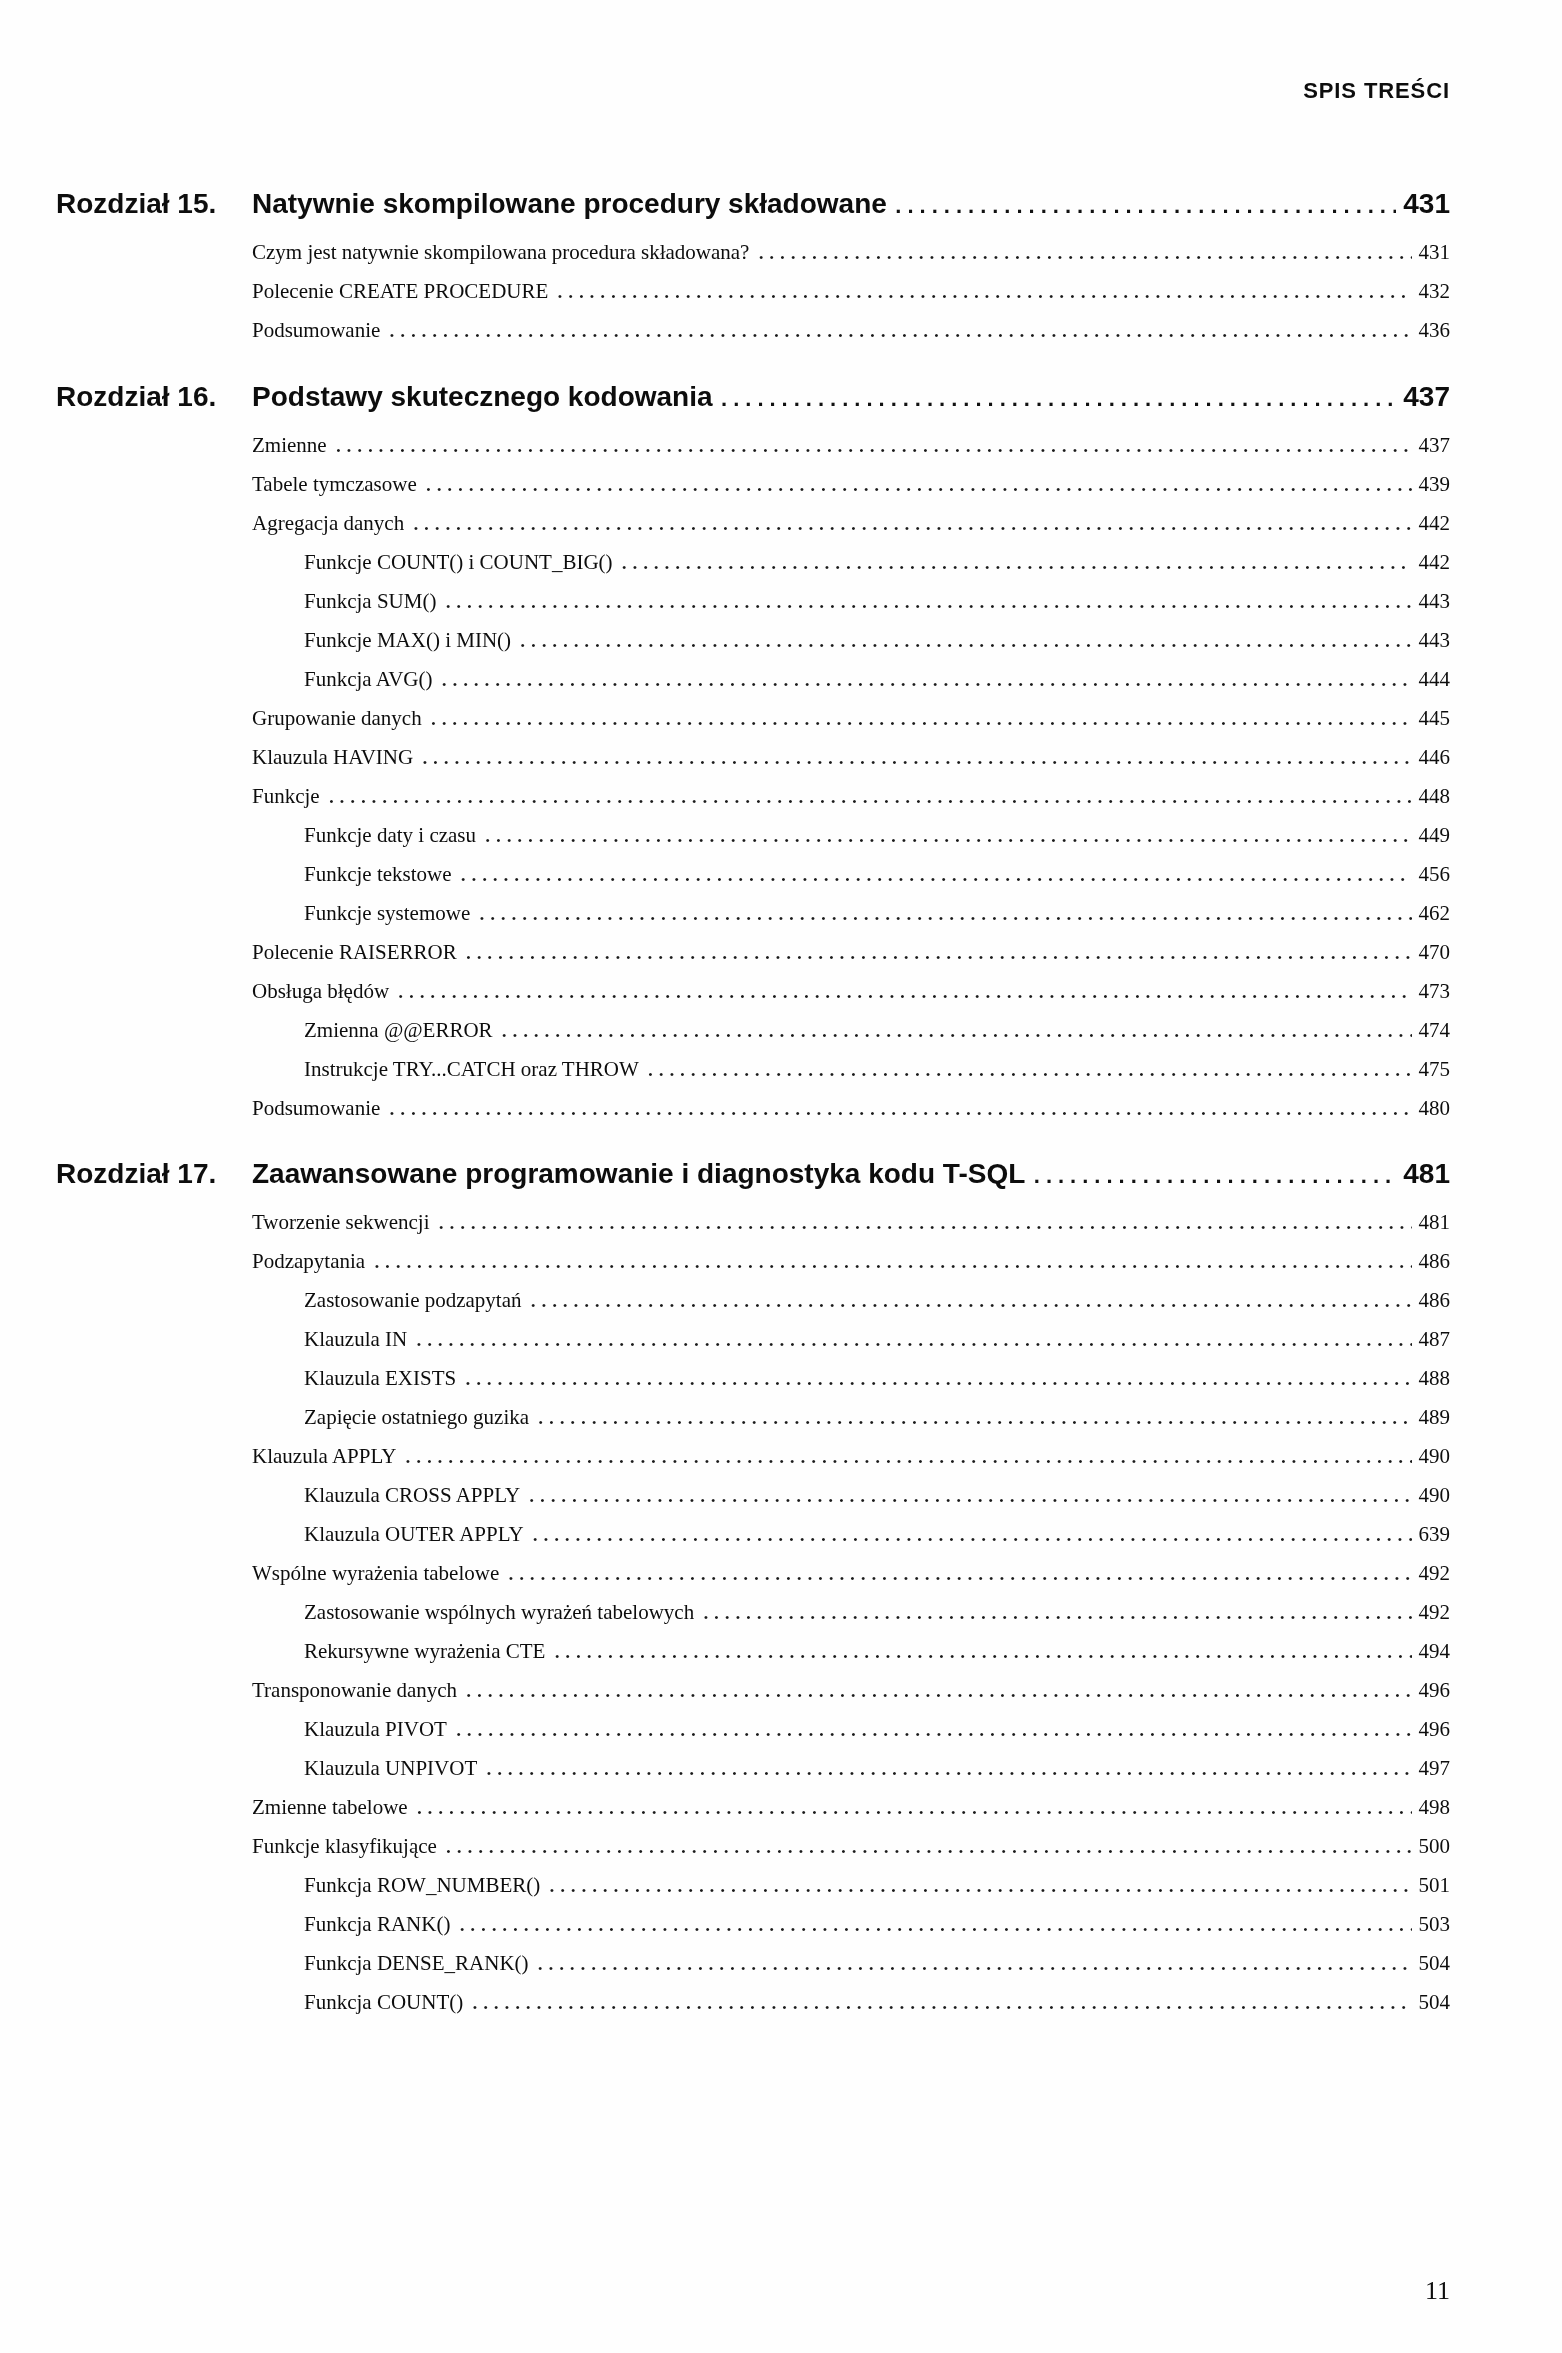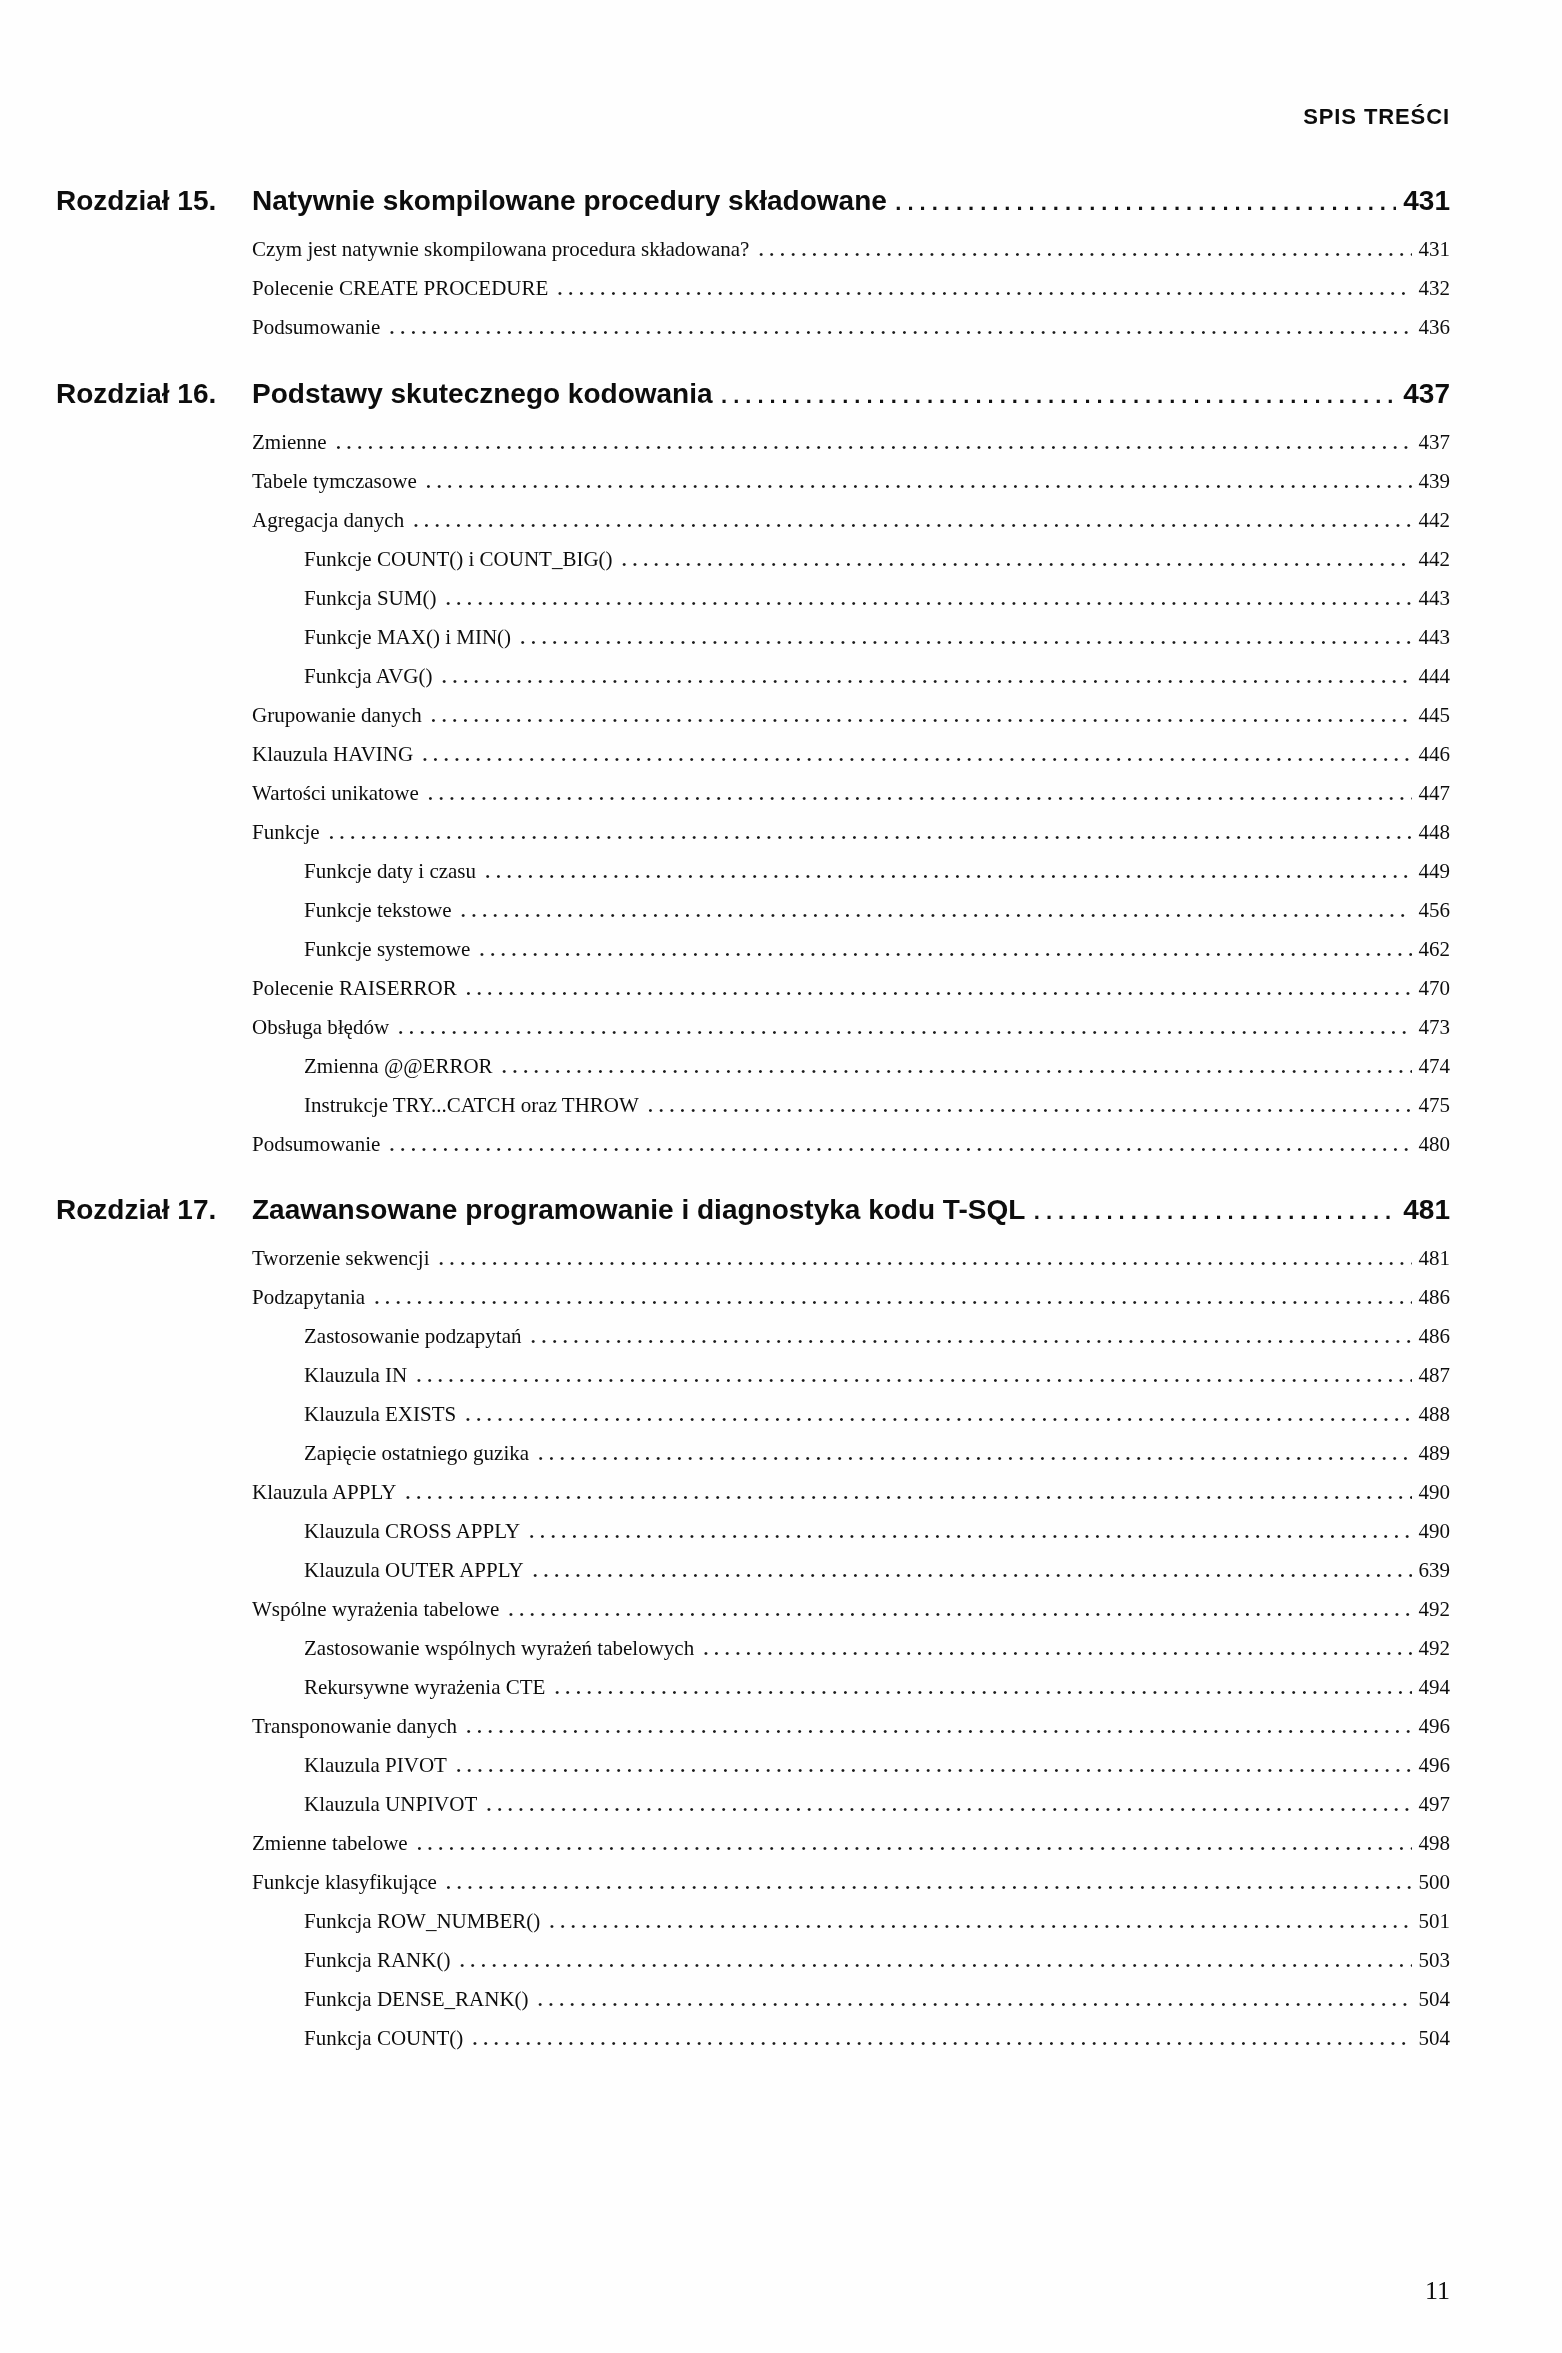--- a/index.html
+++ b/index.html
@@ -15,23 +15,23 @@
     overflow: hidden;
     color: #0d0d0d;
   }
   .content {
     position: absolute;
     top: 0;
     left: 56px;
     right: 112px;
   }
   .header-row {
-    padding-top: 104px;
+    padding-top: 78px;
     text-align: right;
-    margin-bottom: 49px;
+    margin-bottom: 78px;
   }
   .header-text {
     font-family: "Liberation Sans", sans-serif;
     font-weight: 700;
     font-size: 22px;
     letter-spacing: 0.9px;
   }
   .chapter { margin: 0; }
   .chapter-heading {
     display: flex;
@@ -169,25 +169,20 @@
             <span class="en-title">Grupowanie danych</span>
             <span class="dots"></span>
             <span class="en-page">445</span>
           </div>
           <div class="entry level-1">
             <span class="en-title">Klauzula HAVING</span>
             <span class="dots"></span>
             <span class="en-page">446</span>
           </div>
           <div class="entry level-1">
-            <span class="en-title">Wartości unikatowe</span>
-            <span class="dots"></span>
-            <span class="en-page">447</span>
-          </div>
-          <div class="entry level-1">
             <span class="en-title">Funkcje</span>
             <span class="dots"></span>
             <span class="en-page">448</span>
           </div>
           <div class="entry level-2">
             <span class="en-title">Funkcje daty i czasu</span>
             <span class="dots"></span>
             <span class="en-page">449</span>
           </div>
           <div class="entry level-2">

